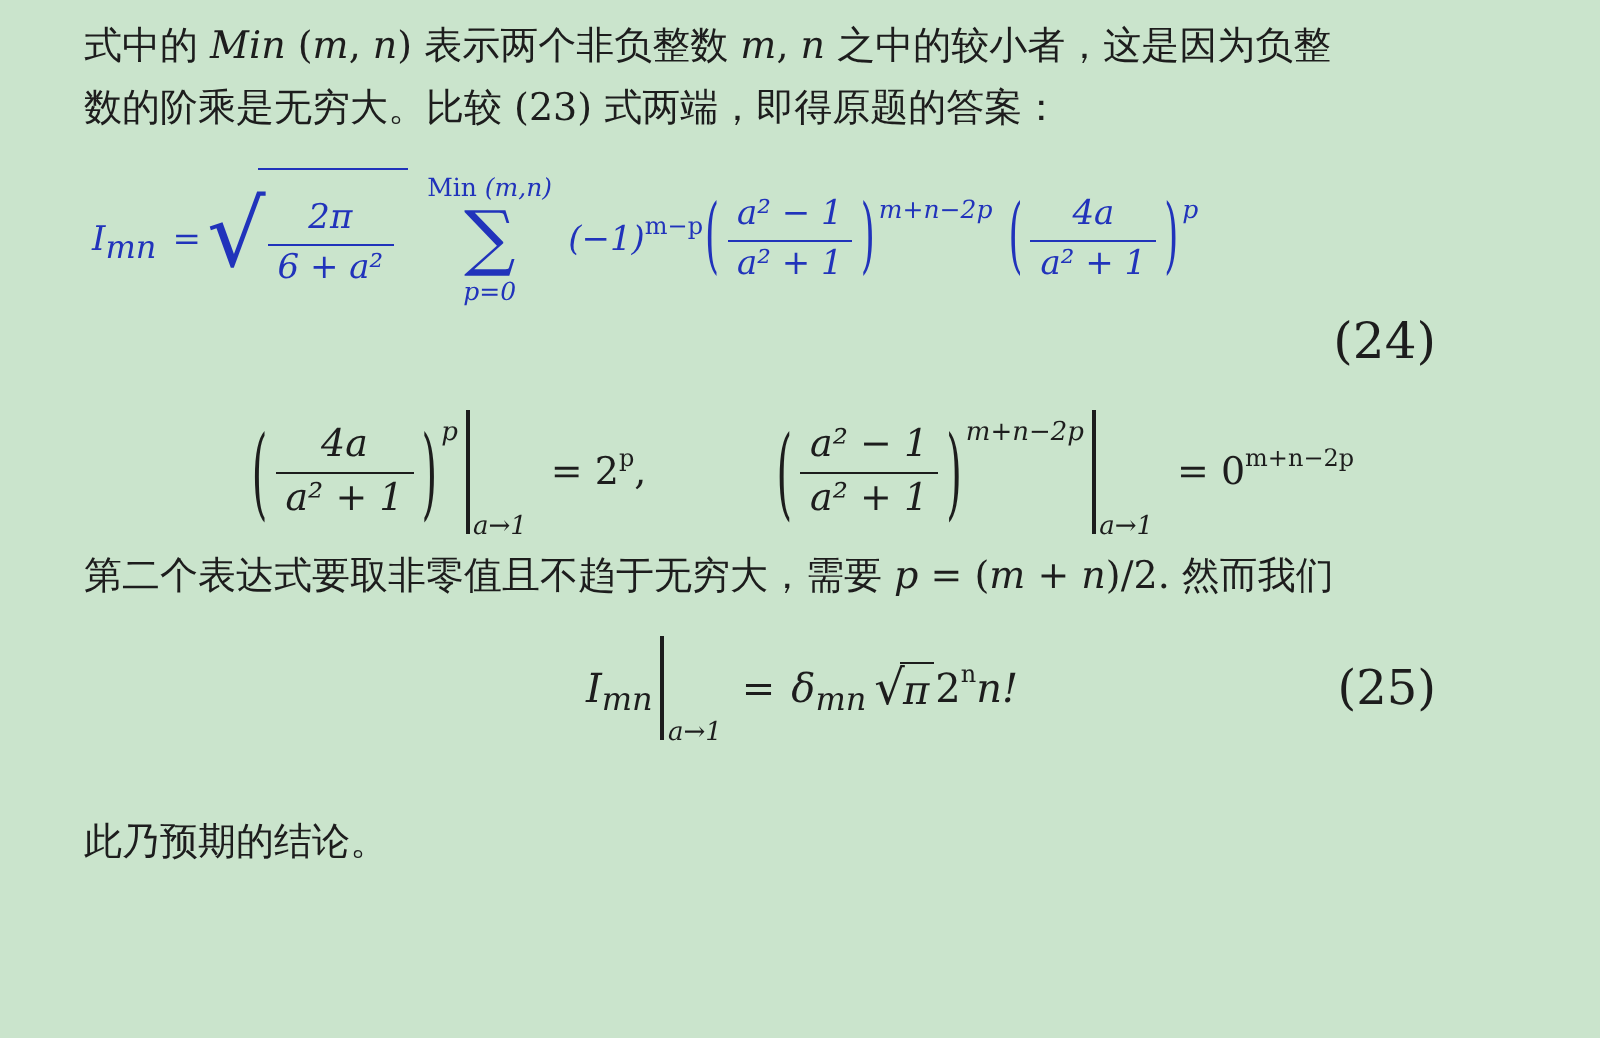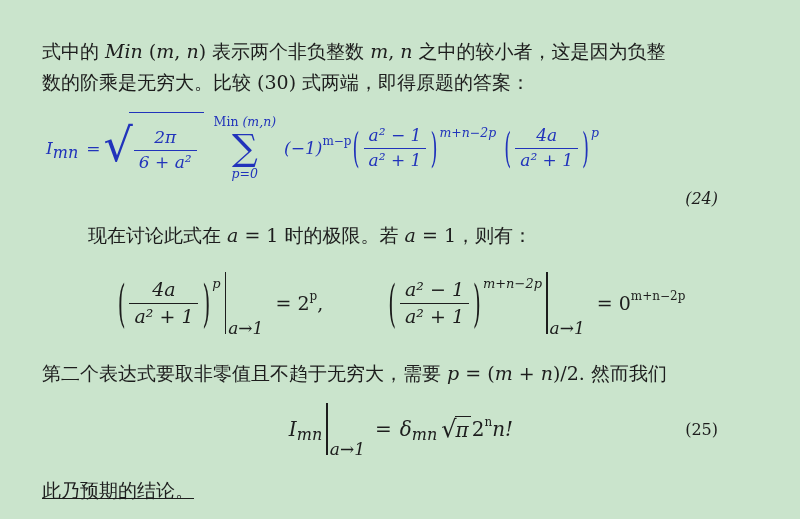--- a/index.html
+++ b/index.html
@@ -4,21 +4,21 @@
 <style>
   * { box-sizing: border-box; }
   html, body { margin: 0; padding: 0; }
   body {
     width: 800px; height: 519px;
     background: var(--bg, #cae4cc);
     color: var(--ink, #1d1d1d);
     font-family: "DejaVu Serif", "Liberation Serif", serif;
     overflow: hidden;
   }
-  .page { position: relative; width: 800px; height: 519px; padding: 36px 40px 0 42px; }
+  .page { position: relative; width: 800px; height: 519px; padding: 8px 40px 0 42px; }
 
   .line { font-size: 19px; line-height: 31px; white-space: nowrap; }
   .mi { font-style: italic; }
   .indent { text-indent: 46px; }
 
   
   .eq { display: flex; align-items: center; white-space: nowrap; }
   .grp { display: inline-flex; align-items: baseline; }
   .sb { font-size: 16px; font-style: italic; transform: translateY(4px); }
   .sp { font-size: 12px; transform: translateY(-7px); }
@@ -37,47 +37,47 @@
 
   .sum { display: inline-flex; flex-direction: column; align-items: center; margin: 0 8px 0 10px; }
   .sum .lim { font-size: 12.5px; line-height: 1.25; }
   .sum .sigma { font-size: 36px; line-height: 1.0; font-style: normal; }
 
   .bigp { font-style: normal; display: inline-block; transform: scaleY(2.3); font-size: 18px; line-height: 1; margin: 0 1px; }
   .bexp { font-size: 12.5px; font-style: italic; transform: translateY(-16px); margin-left: 1px; }
 
   .eval { display: inline-flex; align-items: flex-end; margin-left: 4px; }
   .ebar { width: 1.6px; background: currentColor; }
-  .esub { font-size: 17px; font-style: italic; margin-left: 2px; transform: translateY(4px); }
+  .esub { font-size: 13px; font-style: italic; margin-left: 2px; transform: translateY(4px); }
 
   
   .para1 { margin-top: 0; }
   .eq24 { margin-top: 14px; margin-left: 4px; font-size: 17px; color: var(--blue, #2133bb); }
   .eq24 .ml { margin-left: 8px; }
-  .eq-label { text-align: right; padding-right: 42px; font-size: 16px; margin-top: 2px; line-height: 26px; font-style: italic; }
+  .eq-label { text-align: right; padding-right: 42px; font-size: 25px; margin-top: 2px; line-height: 26px; }
   .para2 { margin-top: 8px; }
   .eqmid { margin-top: 16px; font-size: 19px; justify-content: center; gap: 64px; }
   .eqmid .bigp { font-size: 20px; transform: scaleY(2.5); }
   .eqmid .bexp { font-size: 13px; transform: translateY(-20px); }
   .eqmid .ebar { height: 62px; }
   .eqmid .req { margin-left: 12px; }
-  .para3 { margin-top: 18px; }
+  .para3 { }
   .eq25 { margin-top: 14px; font-size: 20px; justify-content: center; position: relative; }
   .eq25 .ebar { height: 52px; }
-  .eq25 .label { position: absolute; right: 42px; top: 50%; transform: translateY(-50%); font-size: 16px; }
+  .eq25 .label { position: absolute; right: 42px; top: 50%; transform: translateY(-50%); font-size: 24px; }
   .eq25 .req { margin-left: 10px; }
-  .para4 { margin-top: 20px; text-decoration: underline; }
+  .para4 { margin-top: 36px; }
 </style>
 </head>
 <body>
 
 <div class="page">
 
   <div class="line para1"><span>式中的 </span><span class="mi">Min</span><span> (</span><span class="mi">m</span><span>, </span><span class="mi">n</span><span>) </span><span>表示两个非负整数 </span><span class="mi">m</span><span>, </span><span class="mi">n</span><span> 之中的较小者，这是因为负整</span></div>
-  <div class="line"><span>数的阶乘是无穷大。比较 (30) 式两端，即得原题的答案：</span></div>
+  <div class="line"><span>数的阶乘是无穷大。比较 (23) 式两端，即得原题的答案：</span></div>
 
   <div class="eq eq24">
     <span class="grp">
         <span class="mi">I</span>
         <span class="sb">mn</span>
       </span>
     <span class="ml">=</span>
     <span class="sqrt">
       <span class="rad">√</span>
       <span class="radicand">
@@ -106,21 +106,20 @@
     <span class="bigp ml">(</span>
     <span class="frac">
         <span class="num mi">4a</span>
         <span class="den mi">a² + 1</span>
       </span>
     <span class="bigp">)</span>
       <span class="bexp">p</span>
   </div>
   <div class="eq-label"><span>(24)</span></div>
 
-  <div class="line indent para2"><span>现在讨论此式在 </span><span class="mi">a</span><span> = 1 </span><span>时的极限。若 </span><span class="mi">a</span><span> = 1</span><span>，则有：</span></div>
 
   <div class="eq eqmid">
     <span class="eq">
       <span class="bigp">(</span>
       <span class="frac">
           <span class="num mi">4a</span>
           <span class="den mi">a² + 1</span>
         </span>
       <span class="bigp">)</span>
         <span class="bexp">p</span>

